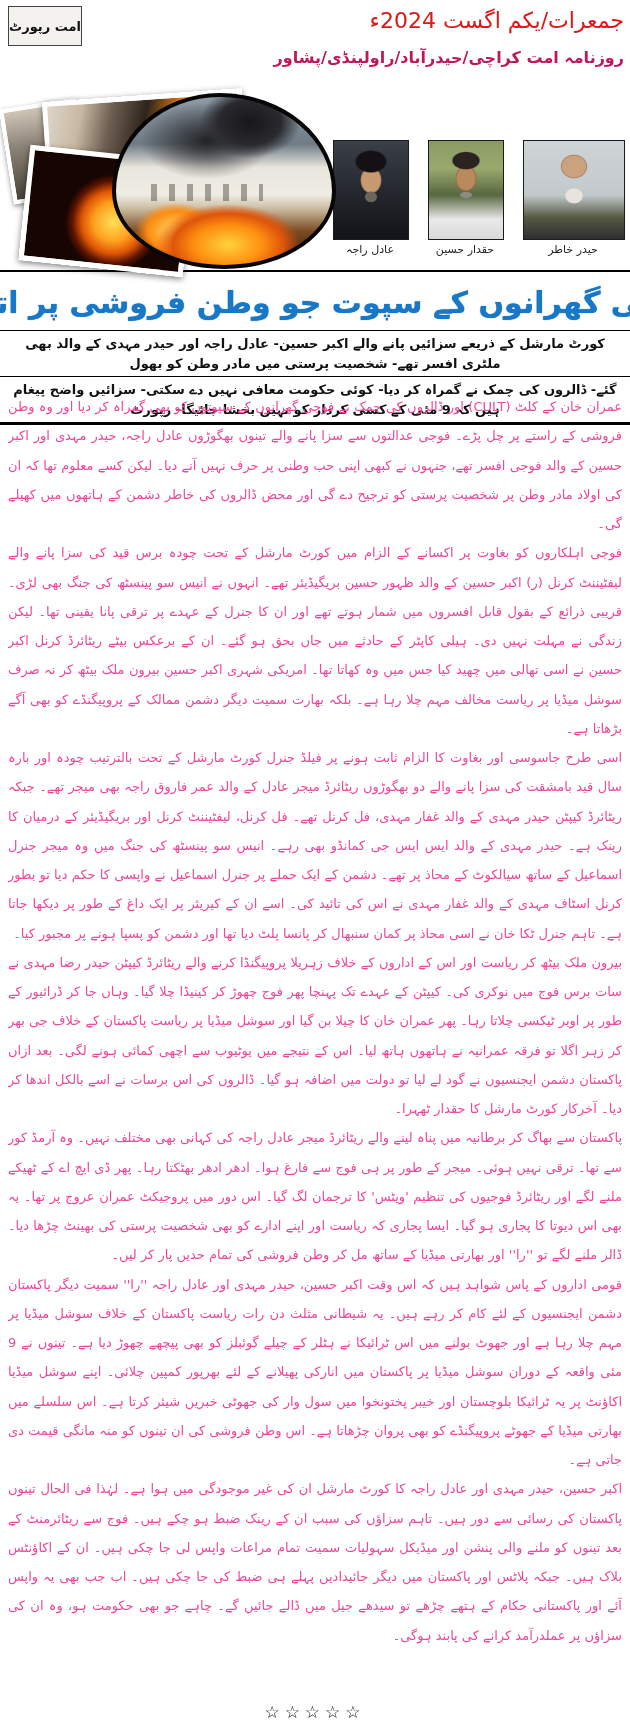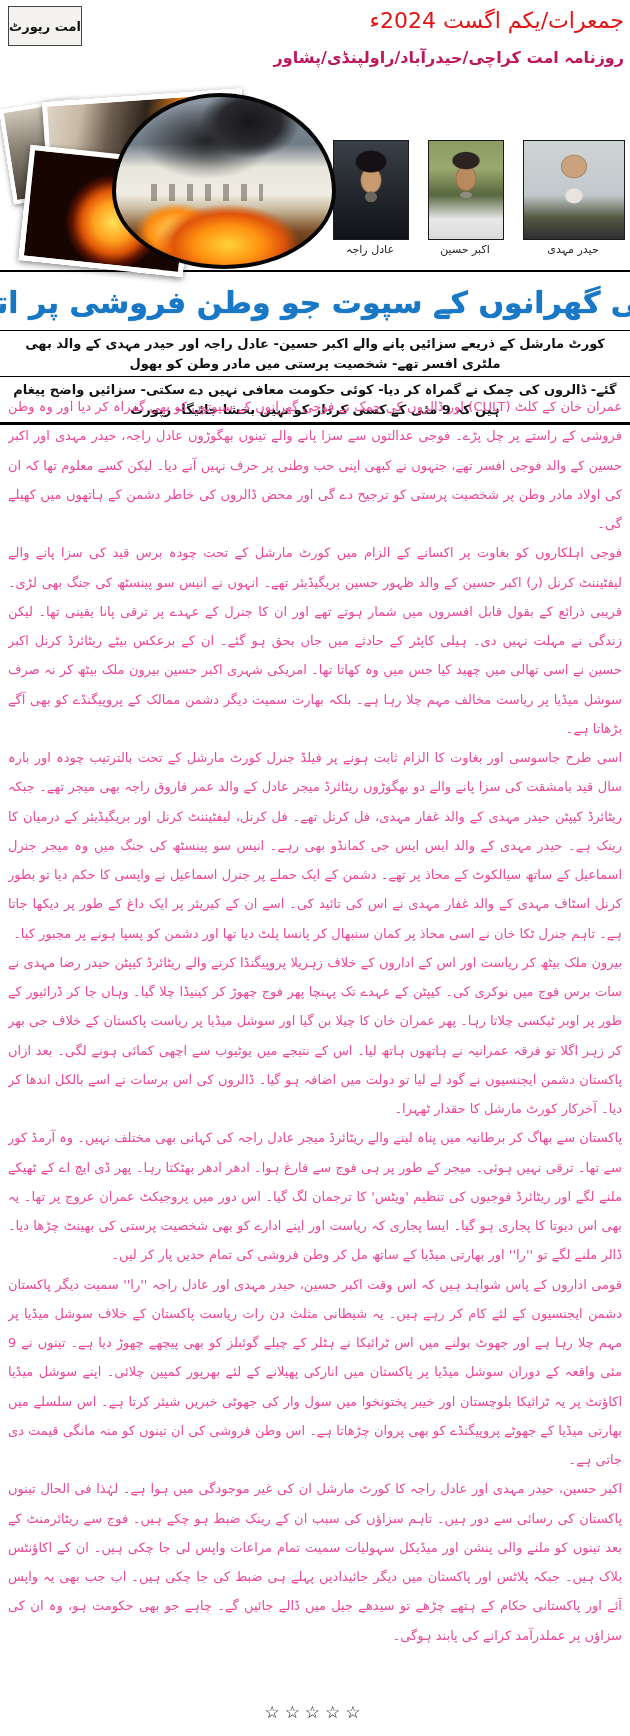--- a/index.html
+++ b/index.html
@@ -82,22 +82,22 @@
 
   <div class="photo-strip">
     <div class="ph fire-photo-3"></div>
     <div class="ph fire-photo-1"></div>
     <div class="ph fire-photo-2"></div>
     <div class="ph oval-photo"></div>
     <div class="ph portrait portrait-1"></div>
     <div class="ph portrait portrait-2"></div>
     <div class="ph portrait portrait-3"></div>
     <div class="caption caption-1">عادل راجہ</div>
-    <div class="caption caption-2">اکبر حسین</div>
-    <div class="caption caption-3">حیدر مہدی</div>
+    <div class="caption caption-2">حقدار حسین</div>
+    <div class="caption caption-3">حیدر خاطر</div>
   </div>
 
   <div class="rule-top"></div>
 
   <h1 class="headline">فوجی گھرانوں کے سپوت جو وطن فروشی پر اتر آئے</h1>
 
   <div class="subhead">
     <div class="subhead-line">کورٹ مارشل کے ذریعے سزائیں پانے والے اکبر حسین- عادل راجہ اور حیدر مہدی کے والد بھی ملٹری افسر تھے- شخصیت پرستی میں مادر وطن کو بھول</div>
     <div class="subhead-line">گئے- ڈالروں کی چمک نے گمراہ کر دیا- کوئی حکومت معافی نہیں دے سکتی- سزائیں واضح پیغام ہیں کہ 9 مئی کے کسی کردار کو نہیں بخشا جائیگا- رپورٹ</div>
   </div>

